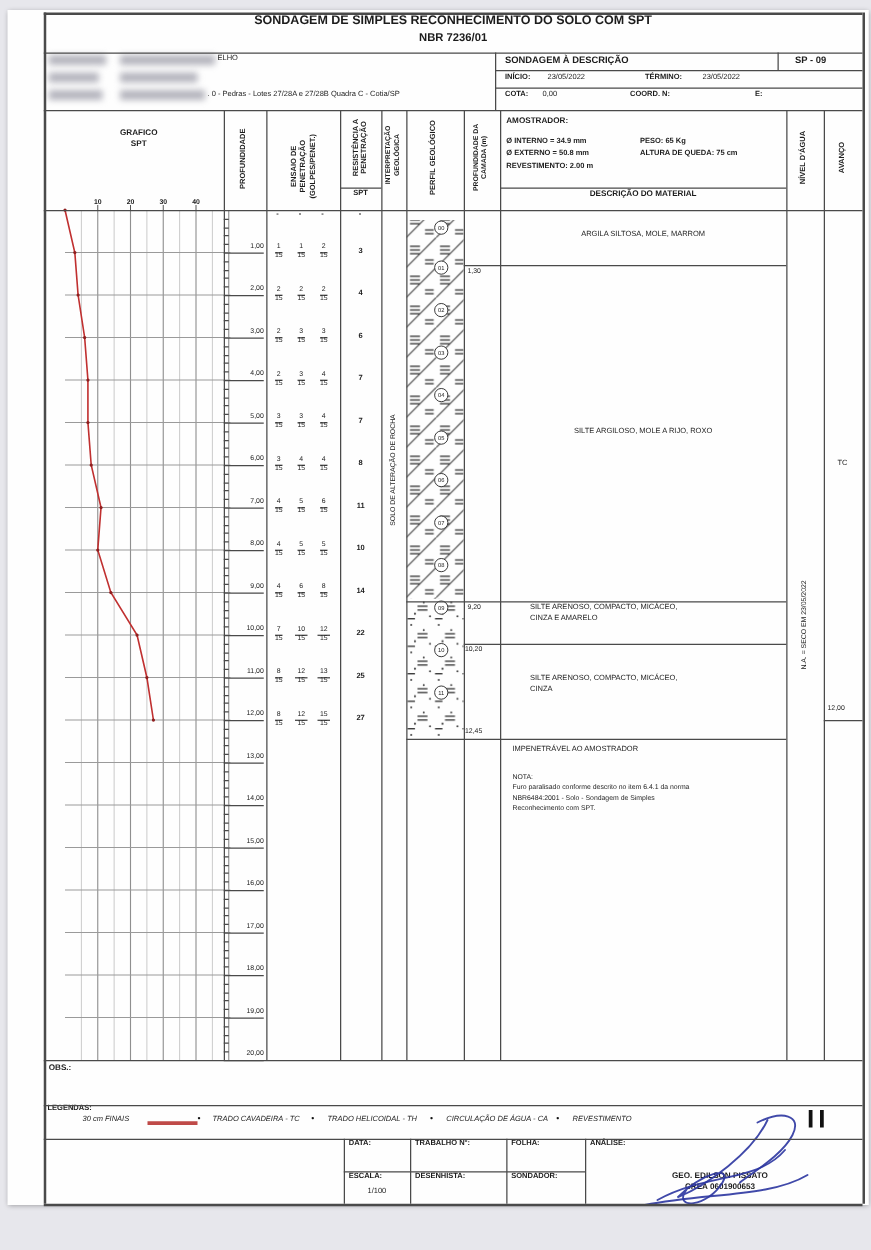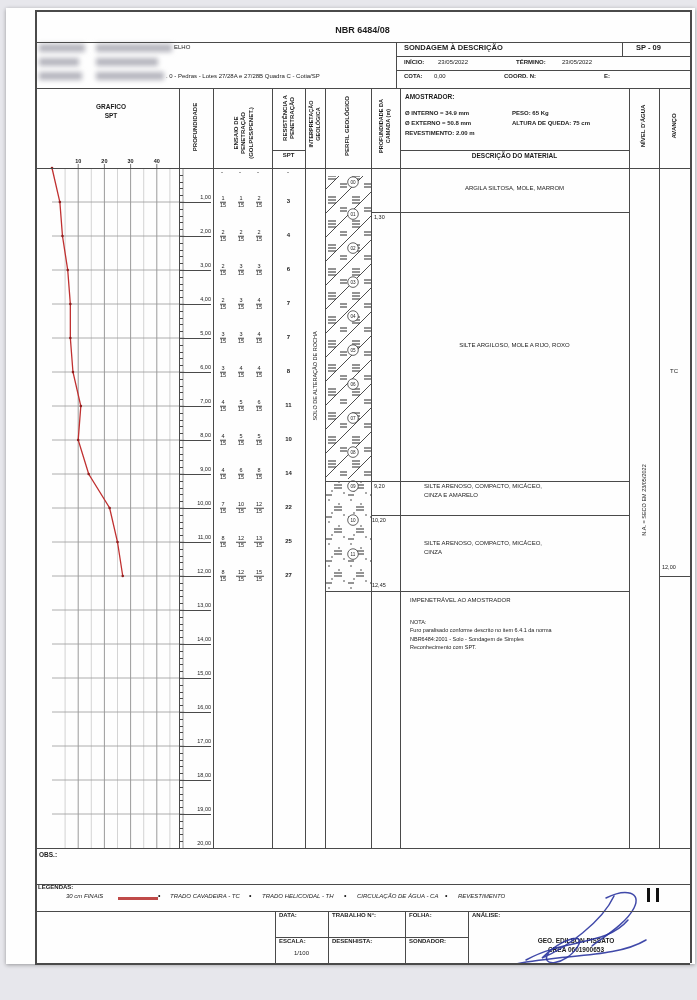--- a/index.html
+++ b/index.html
@@ -19,21 +19,22 @@
   .frac .num{border-bottom:.8px solid #444;display:inline-block;padding:0 1.5px;}
   .desc{position:absolute;font-size:6px;color:#1c1c1c;white-space:pre-line;line-height:1.45;}
   .legend-bullet{position:absolute;font-size:7px;color:#111;}
   .bar{position:absolute;width:2.5px;background:#111;}
 </style>
 </head>
 <body>
 
 <div class="page">
 
-  <div class="t b c" style="left:29px;top:17px;width:655px;font-size:9px;">NBR 6484/08</div>
+  <div class="t b c" style="left:29px;top:3px;width:655px;font-size:10px;">SONDAGEM DE SIMPLES RECONHECIMENTO DO SOLO COM SPT</div>
+  <div class="t b c" style="left:29px;top:17px;width:655px;font-size:9px;">NBR 7236/01</div>
 
   <div class="blur" style="left:33px;top:36px;width:46px;height:8px;"></div>
   <div class="blur" style="left:90px;top:36px;width:76px;height:8px;"></div>
   <div class="t" style="left:168px;top:36px;font-size:6px;">ELHO</div>
   <div class="blur" style="left:33px;top:50px;width:40px;height:8px;"></div>
   <div class="blur" style="left:90px;top:50px;width:62px;height:8px;"></div>
   <div class="blur" style="left:33px;top:64px;width:43px;height:8px;"></div>
   <div class="blur" style="left:90px;top:64px;width:68px;height:8px;"></div>
   <div class="t" style="left:160px;top:65px;font-size:6px;">. 0 - Pedras - Lotes 27/28A e 27/28B Quadra C - Cotia/SP</div>
 

